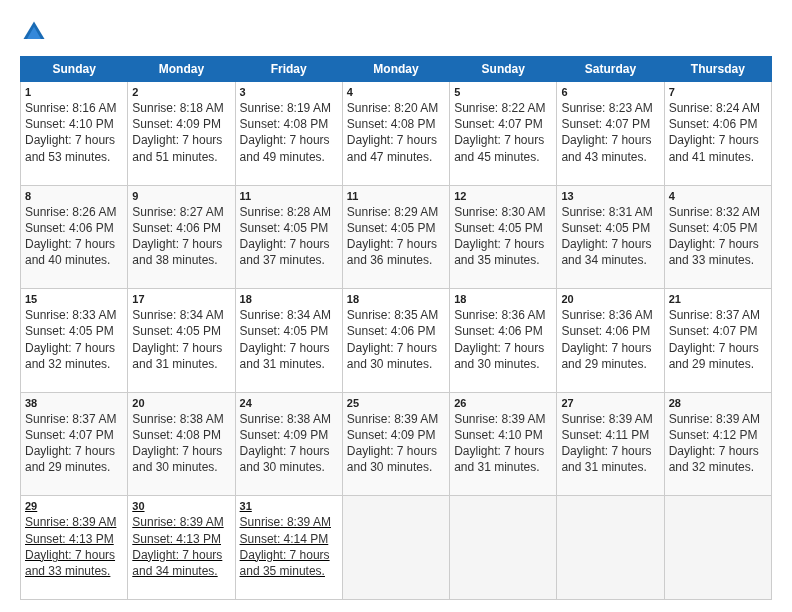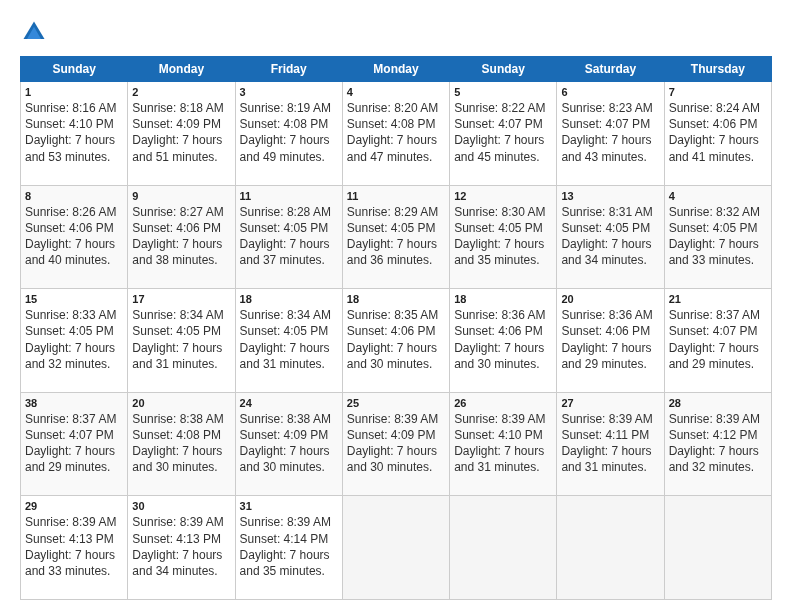--- a/index.html
+++ b/index.html
@@ -75,20 +75,21 @@
       font-weight: bold;
       text-align: center;
       padding: 5px 17px;
       border: 1px solid #1a6bb5;
     }
     .calendar tbody tr {
       border-bottom: 1px solid #ccc;
     }
     .calendar tbody tr:last-child {
       border-bottom: none;
+      text-decoration: underline;
     }
     .calendar tbody tr td {
       vertical-align: top;
       border-right: 1px solid #ccc;
       padding: 4px 4px;
       font-size: 9.5px;
       color: #333;
       background: #fff;
       height: 88px;
     }

